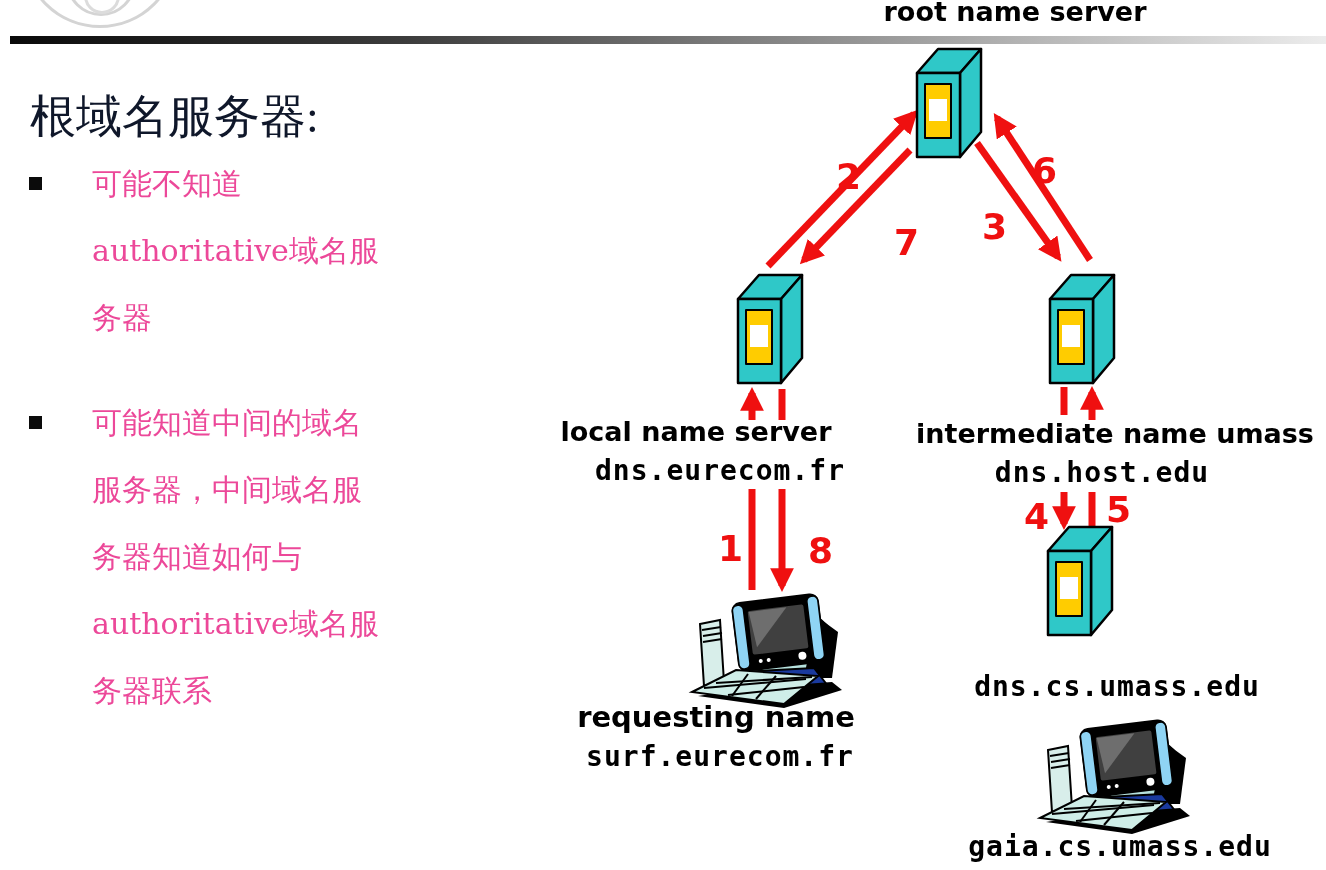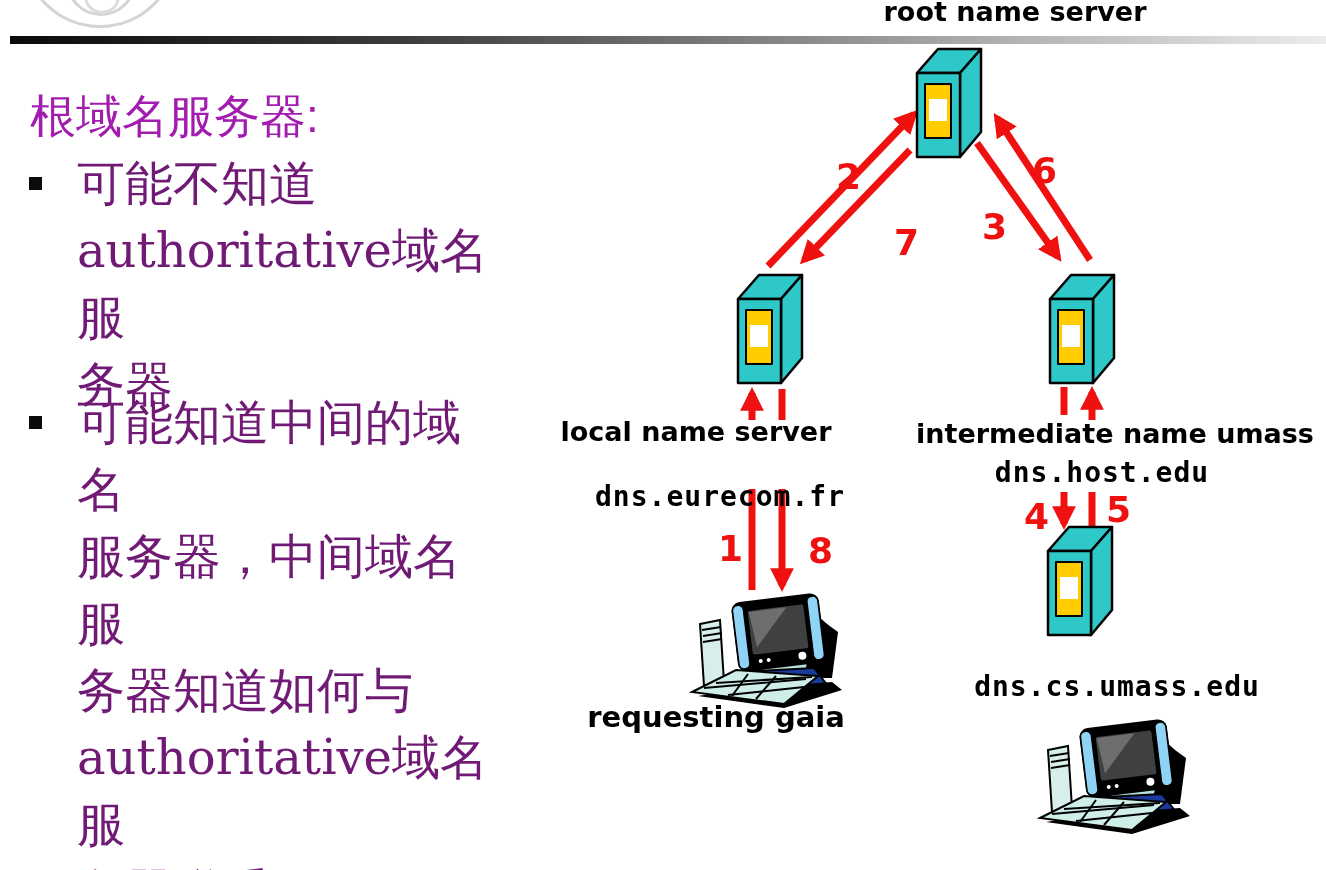--- a/index.html
+++ b/index.html
@@ -9,28 +9,28 @@
   }
   
   .ring{position:absolute;border:3px solid #d4d4d4;border-radius:50%;}
   .r1{width:150px;height:150px;left:22px;top:-128px;}
   .r2{width:64px;height:64px;left:66px;top:-54px;}
   .r3{width:30px;height:30px;left:84px;top:-22px;border-color:#dcdcdc;}
   
   .rule{position:absolute;left:10px;right:0;top:36px;height:8px;
     background:linear-gradient(90deg,#0a0a0a 0%,#3c3c3c 30%,#8f8f8f 62%,#ececec 100%);}
   
-  .heading{position:absolute;left:30px;top:86px;font-family:Liberation Sans, sans-serif;
-    font-size:46px;color:#a21caf;}
+  .heading{position:absolute;left:30px;top:86px;font-family:Liberation Serif, serif;
+    font-size:46px;color:#0f172a;}
   .bullet{position:absolute;left:27px;width:480px;}
   .b1{top:150px;}
   .b2{top:389px;}
   .marker{position:absolute;left:2px;top:27px;width:13px;height:13px;background:#0b0b0b;}
-  .btext{margin-left:50px;font-family:"DejaVu Serif","Liberation Serif",serif;font-size:48px;
-    line-height:67px;color:#701a75;white-space:pre-line;}
+  .btext{margin-left:65px;font-family:"DejaVu Serif","Liberation Serif",serif;font-size:30px;
+    line-height:67px;color:#ec4899;white-space:pre-line;}
   
   .dlabel{position:absolute;transform:translateX(-50%);white-space:nowrap;
     font-family:"DejaVu Sans","Liberation Sans",sans-serif;font-weight:bold;font-size:27px;color:#000;}
   .dhost{position:absolute;transform:translateX(-50%);white-space:nowrap;
     font-family:"DejaVu Sans Mono","Liberation Mono",monospace;font-weight:bold;font-size:28px;
     letter-spacing:1px;color:#000;}
   
   .server{position:absolute;width:68px;height:113px;}
   .server svg,.hosticon svg{display:block;width:100%;height:100%;}
   .hosticon{position:absolute;width:158px;height:116px;}
@@ -216,19 +216,21 @@
       <line x1="28" y1="91" x2="124" y2="85"></line>
       <line x1="40" y1="103" x2="116" y2="95"></line>
       <line x1="60" y1="82" x2="44" y2="104"></line>
       <line x1="88" y1="84" x2="68" y2="107"></line>
     </g>
   </svg>
 </div>
 
   <div class="dlabel" style="left:1015px;top:-4px">root name server</div>
   <div class="dlabel" style="left:696px;top:416px">local name server</div>
-  <div class="dhost" style="left:720px;top:480px">dns.eurecom.fr</div>
+  <div class="dhost" style="left:720px;top:454px">dns.eurecom.fr</div>
   <div class="dlabel" style="left:1115px;top:418px">intermediate name umass</div>
   <div class="dhost" style="left:1102px;top:456px">dns.host.edu</div>
   <div class="dhost" style="left:1117px;top:670px">dns.cs.umass.edu</div>
-  <div class="dlabel" style="left:716px;top:700px;font-size:29px">requesting gaia</div>
+  <div class="dlabel" style="left:716px;top:700px;font-size:29px">requesting name</div>
+  <div class="dhost" style="left:720px;top:740px">surf.eurecom.fr</div>
+  <div class="dhost" style="left:1120px;top:830px">gaia.cs.umass.edu</div>
 
 </div>
 
 </body></html>

